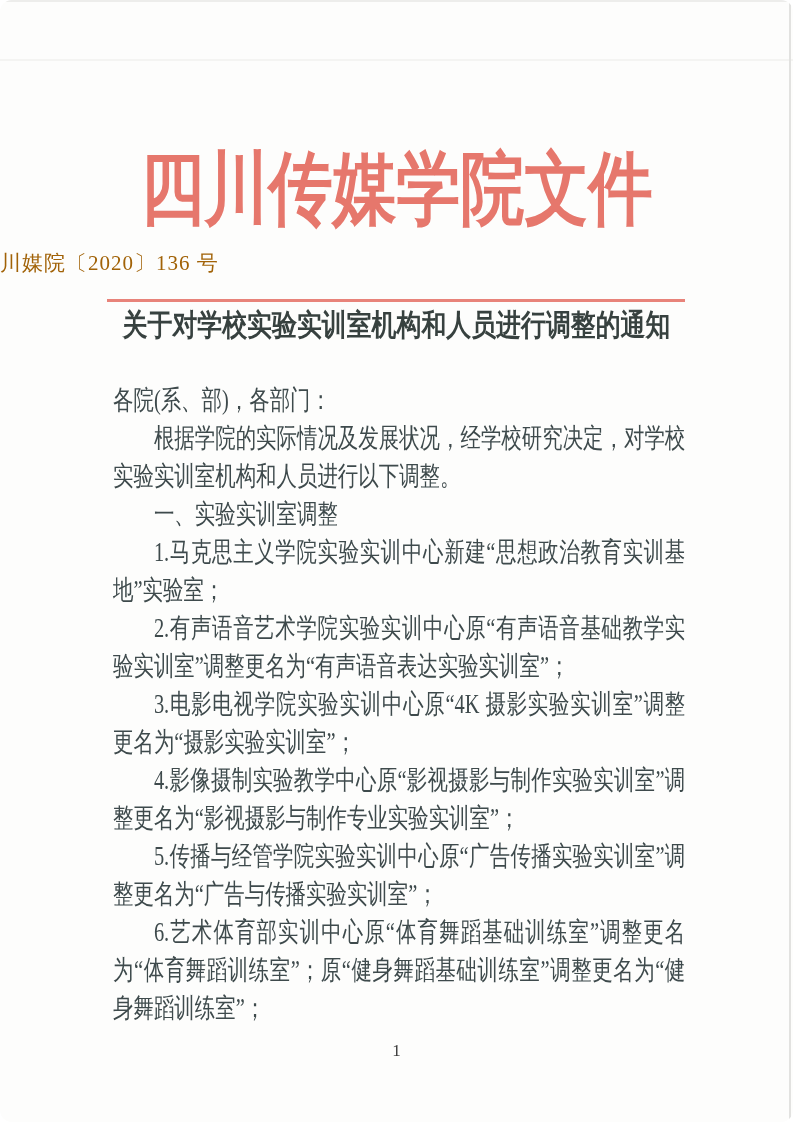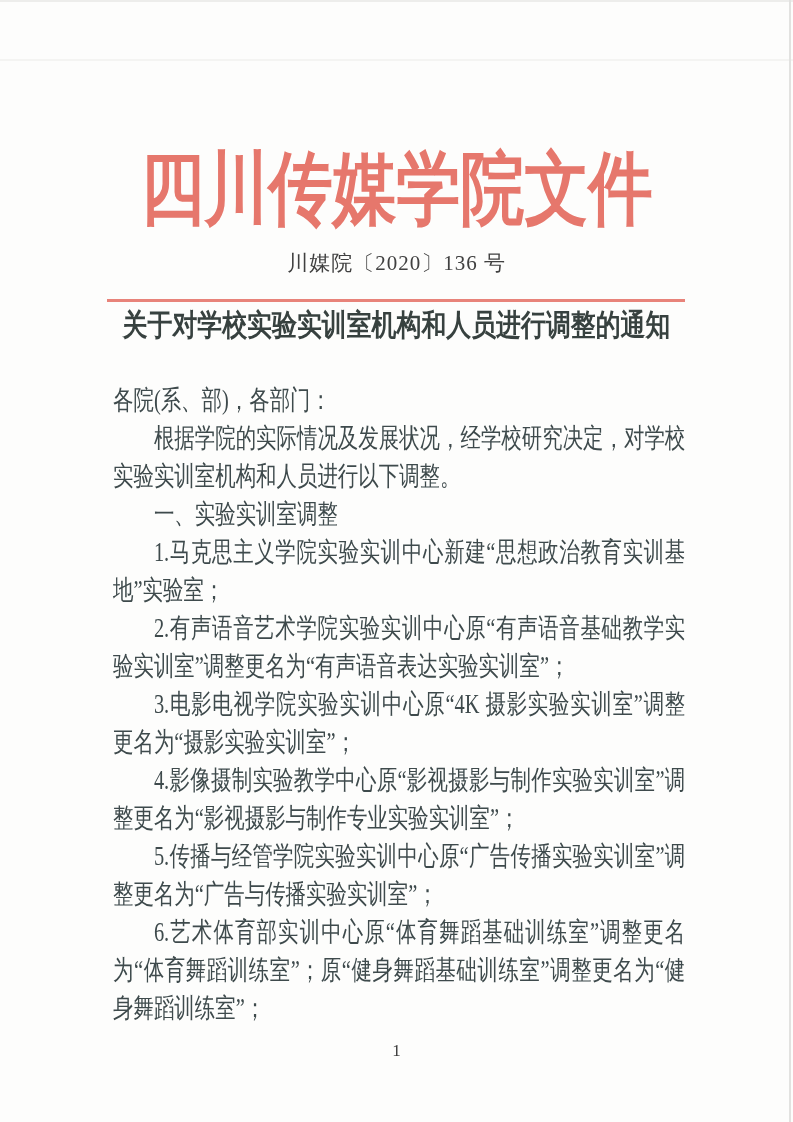--- a/index.html
+++ b/index.html
@@ -7,20 +7,21 @@
     padding: 0;
     background: #ffffff;
   }
   .page {
     position: relative;
     width: 793px;
     height: 1122px;
     background: #fdfdfc;
     overflow: hidden;
     font-family: "Liberation Serif", "DejaVu Serif", serif;
+    border-radius: 12px;
   }
   
   .scan-edge-top {
     position: absolute; top: 0; left: 0; width: 100%; height: 2px;
     background: #ededeb;
   }
   .scan-band {
     position: absolute; top: 59px; left: 0; width: 100%; height: 2px;
     background: #f4f4f2;
   }
@@ -41,24 +42,24 @@
     white-space: nowrap;
     transform: scaleX(0.80);
     transform-origin: center top;
   }
   
   .doc-number {
     position: absolute;
     top: 249px;
     left: 0;
     width: 100%;
-    text-align: center;
+    text-align: left;
     font-size: 21px;
     letter-spacing: 1px;
-    color: #404040;
+    color: #a16207;
   }
   
   .red-rule {
     position: absolute;
     top: 299px;
     left: 107px;
     width: 578px;
     height: 3px;
   }
   

